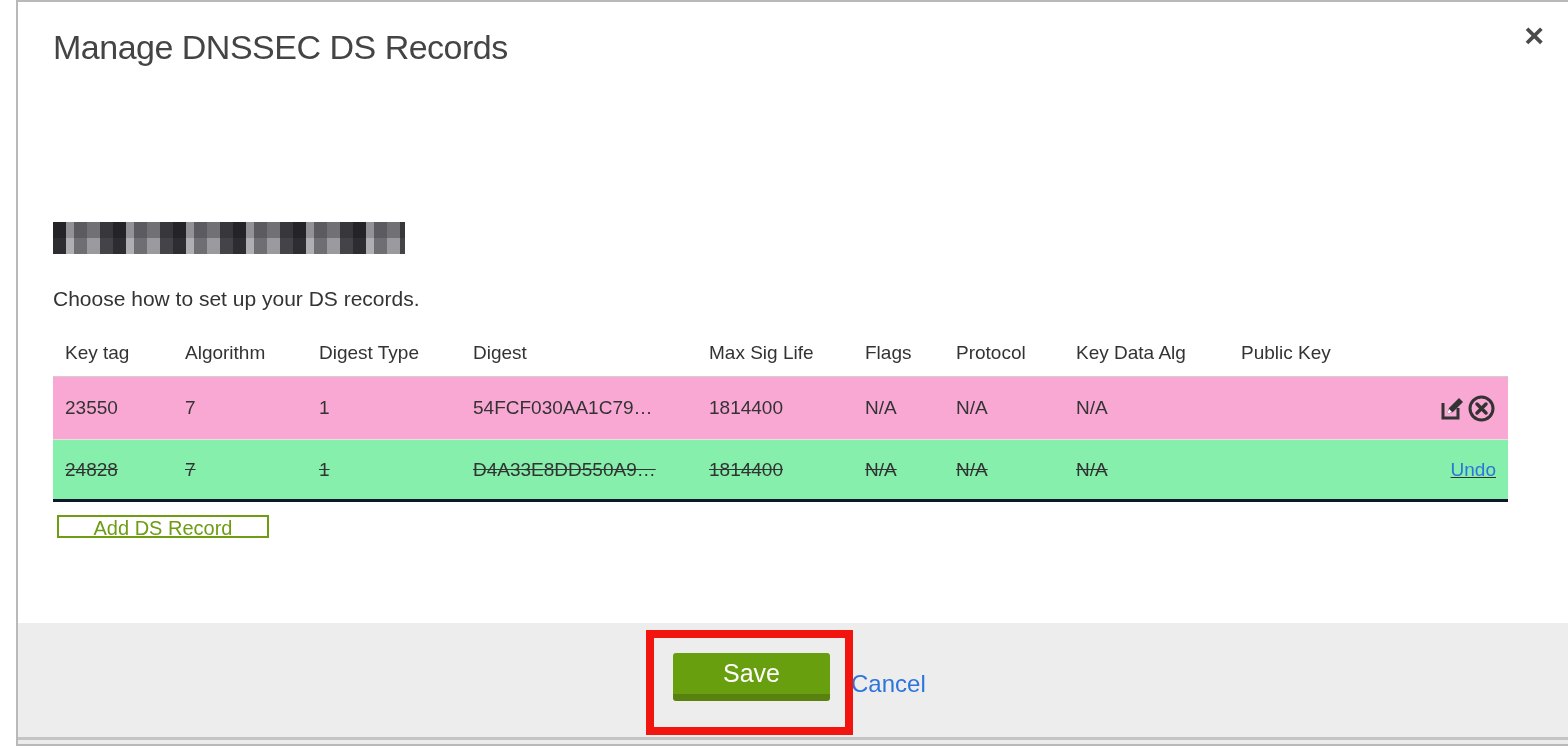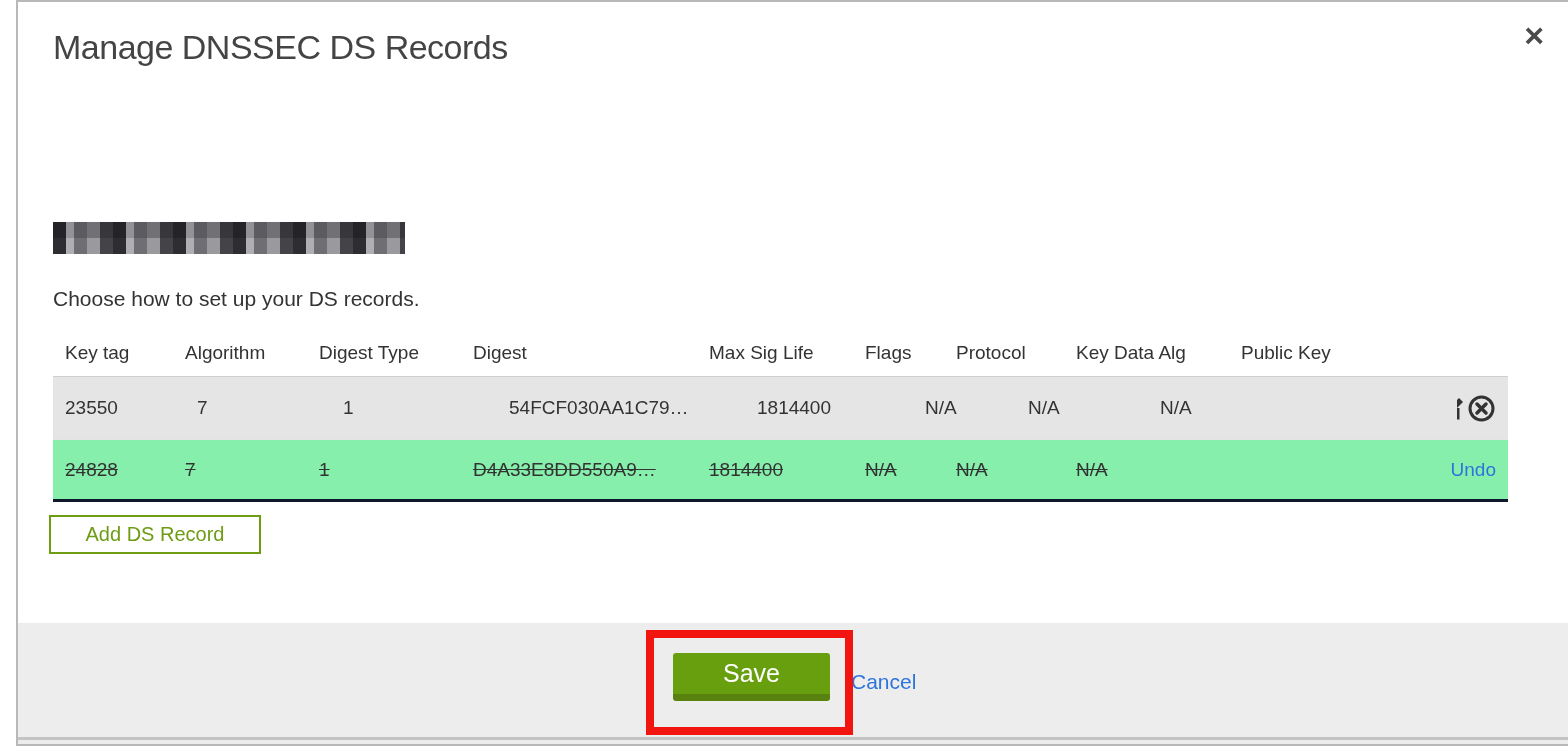--- a/index.html
+++ b/index.html
@@ -62,38 +62,39 @@
     color: #333;
   }
   .t-row {
     display: grid;
     grid-template-columns: 120px 134px 154px 236px 156px 91px 120px 165px 120px 1fr;
     align-items: center;
   }
   .t-row > div { padding-left: 12px; white-space: nowrap; overflow: hidden; }
   .t-head { height: 46px; }
   .t-body-row { height: 63px; }
-  .row-active { background: #e5e5e5; border-top: 1px solid #cfcfcf; gap: 12px; }
+  .row-active { background: #f9a8d4; border-top: 1px solid #cfcfcf; }
   .row-deleted { background: #86efac; border-top: 1px solid #e3e3e3; border-bottom: 3px solid #0f172a; }
   .row-deleted .cell-val { text-decoration: line-through; }
   .cell-actions {
     display: flex;
     justify-content: flex-end;
     align-items: center;
     gap: 2px;
     padding-right: 12px !important;
+    text-decoration: underline;
   }
   .icon-btn { cursor: pointer; display: inline-flex; align-items: center; }
   .undo-link { color: #2d74dd; cursor: pointer; text-decoration: none; }
 
   
   .add-ds-btn {
     position: absolute;
-    left: 31px; top: 513px;
-    width: 212px; height: 39px;
+    left: 39px; top: 513px;
+    width: 212px; height: 23px;
     background: #fff;
     border: 2px solid #6e9c13;
     color: #6e9c13;
     font-size: 20px;
     font-family: "Liberation Sans", sans-serif;
     cursor: pointer;
   }
 
   
   .footer {
@@ -124,21 +125,21 @@
     border-bottom: 7px solid #59810f;
     border-radius: 3px;
     color: #fff;
     font-size: 25px;
     font-family: "Liberation Sans", sans-serif;
     cursor: pointer;
   }
   .cancel-link {
     position: absolute;
     left: 833px; top: 668px;
-    font-size: 21px;
+    font-size: 24px;
     color: #2d74dd;
     cursor: pointer;
     text-decoration: none;
   }
 
   
   .annotation-box {
     position: absolute;
     left: 628px; top: 628px;
     width: 207px; height: 105px;

